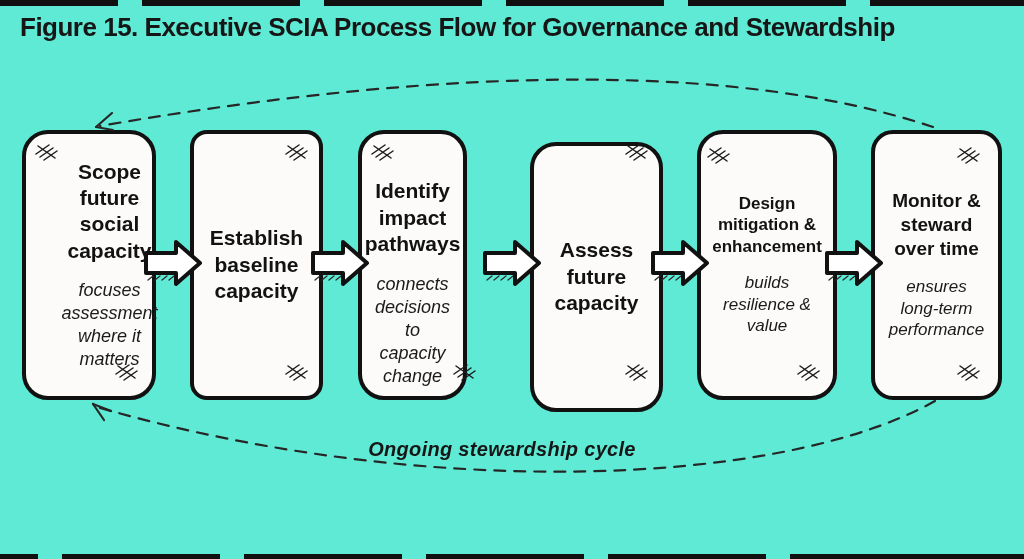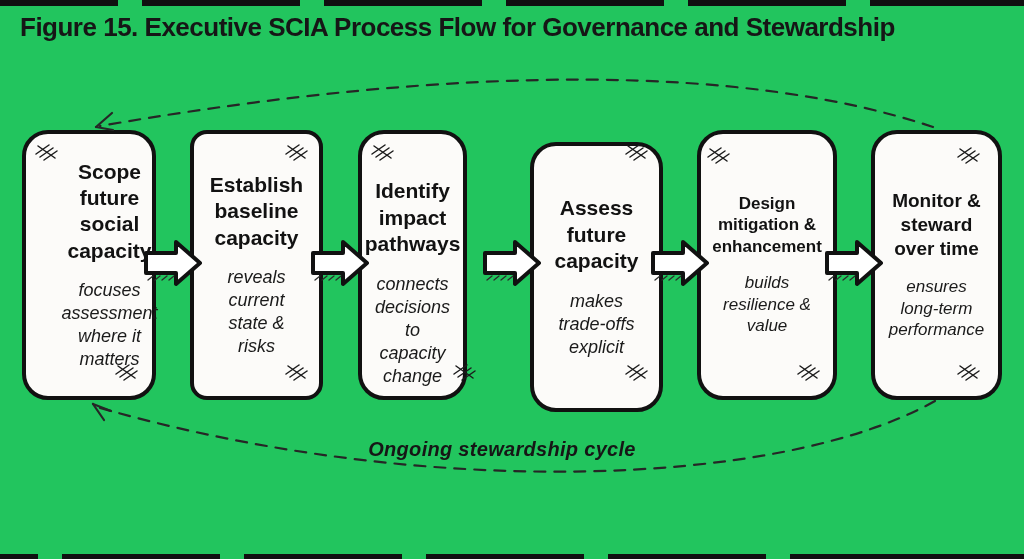--- a/index.html
+++ b/index.html
@@ -1,19 +1,19 @@
 <!DOCTYPE html>
 <html><head>
 <meta charset="utf-8">
 <style>
   html,body{margin:0;padding:0;background:#e8e8e8;}
   .canvas{
     position:relative;
     width:1024px;height:559px;
-    background:#22c55e;
+    background:#5eead4;
     overflow:hidden;
     font-family:"Liberation Sans","DejaVu Sans",sans-serif;
     color:#141414;
   }
   .edge-bar{
     position:absolute;left:0;width:1024px;
     background:repeating-linear-gradient(to right,#101010 0px 158px,rgba(0,0,0,0) 158px 182px);
   }
   .edge-bar.top{top:0;height:6px;background-position:-40px 0;}
   .edge-bar.bottom{bottom:0;height:5px;background-position:-120px 0;}
@@ -29,21 +29,21 @@
     border:4.5px solid #111;border-radius:26px;
     background:#fcfbf9;
     display:flex;flex-direction:column;align-items:center;justify-content:center;
     gap:15px;text-align:center;padding:8px 7px;
   }
   .step-1{left:22px;width:134px;padding-left:48px;}
   .step-2{left:190px;width:133px;border-radius:17px;}
   .step-3{left:358px;width:109px;justify-content:flex-end;}
   .step-4{left:530px;width:133px;margin-top:12px;}
   .step-5{left:697px;width:140px;padding:8px 4px;}
-  .step-6{left:871px;width:131px;}
+  .step-6{left:871px;width:131px;border-radius:22px;}
   .heading{
     font-weight:bold;font-size:21px;line-height:1.26;
     white-space:pre-line;color:#121212;
   }
   .subtitle{
     font-style:italic;font-size:18px;line-height:1.28;
     white-space:pre-line;color:#1a1a1a;
   }
   .step-5 .heading{font-size:17px;}
   .step-5 .subtitle{font-size:17px;}
@@ -72,41 +72,34 @@
 capacity</div>
     <div class="subtitle">focuses
 assessment
 where it
 matters</div>
   </div>
   <div class="step step-2">
     <div class="heading">Establish
 baseline
 capacity</div>
-    <div class="subtitle">reveals
-current
-state &amp;
-risks</div>
   </div>
   <div class="step step-3">
     <div class="heading">Identify
 impact
 pathways</div>
     <div class="subtitle">connects
 decisions to
 capacity
 change</div>
   </div>
   <div class="step step-4">
     <div class="heading">Assess
 future
 capacity</div>
-    <div class="subtitle">makes
-trade-offs
-explicit</div>
   </div>
   <div class="step step-5">
     <div class="heading">Design
 mitigation &amp;
 enhancement</div>
     <div class="subtitle">builds
 resilience &amp;
 value</div>
   </div>
   <div class="step step-6">

